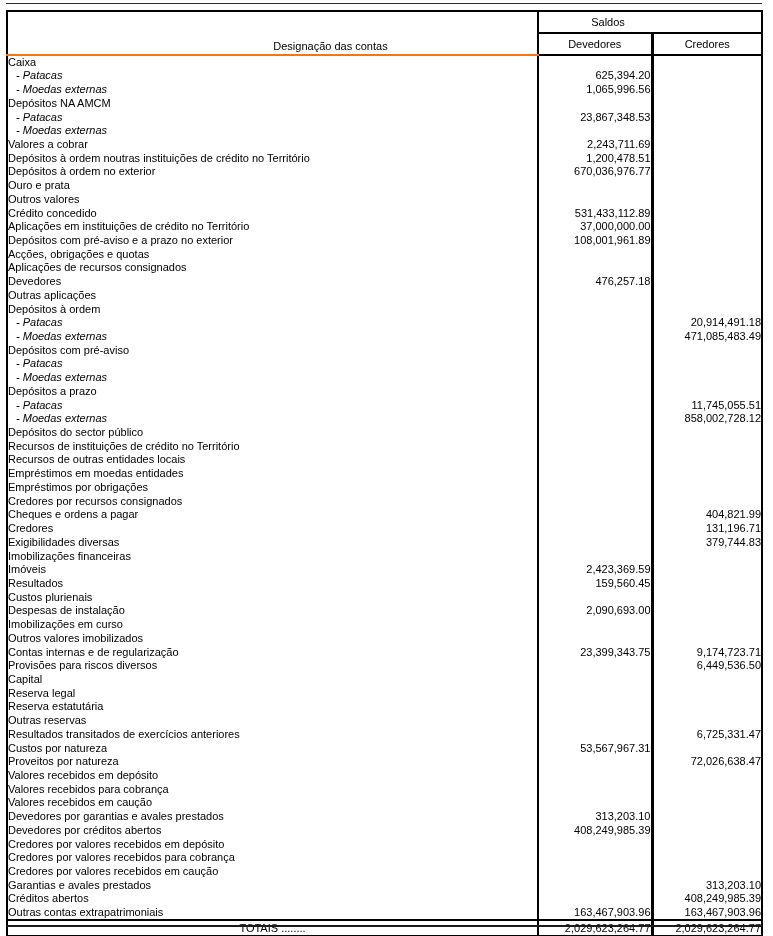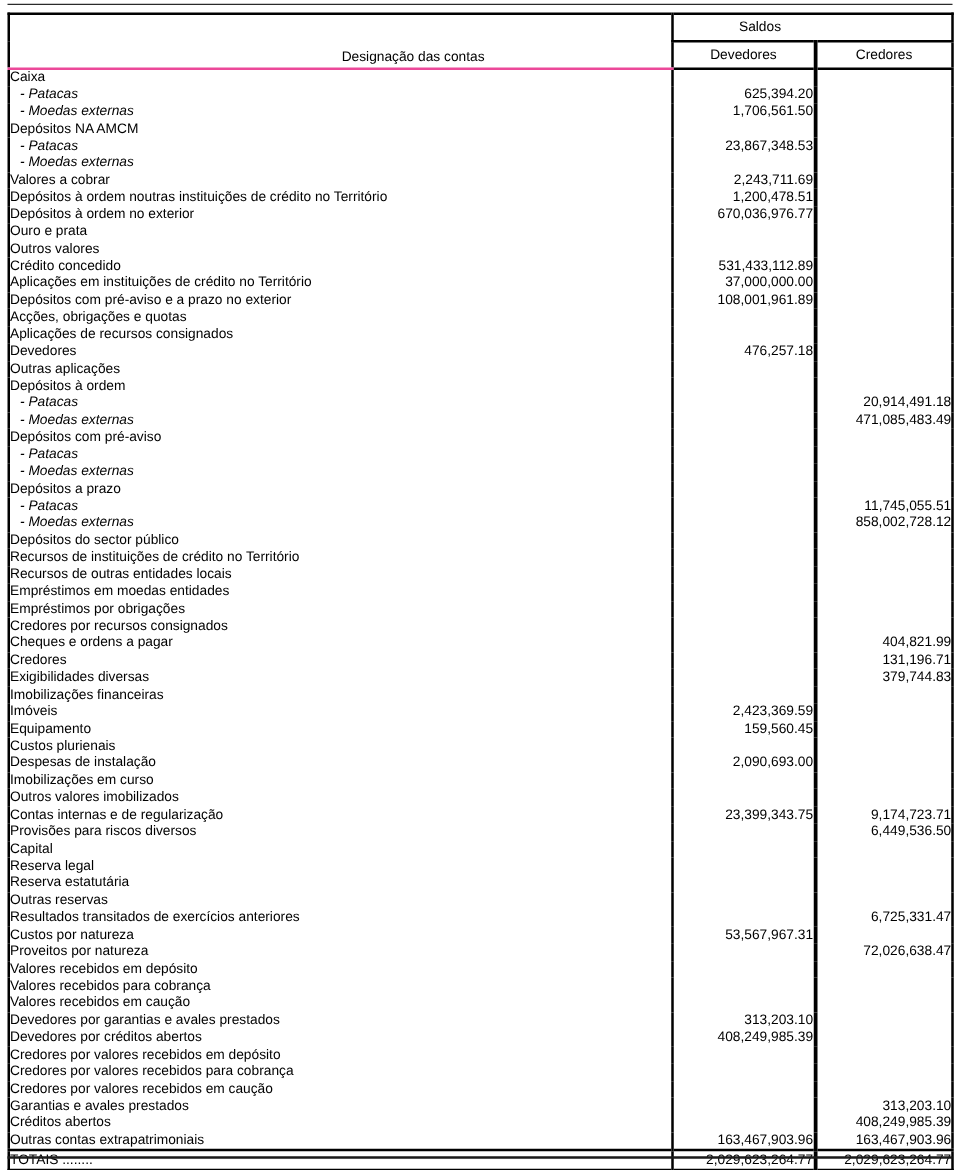--- a/index.html
+++ b/index.html
@@ -30,21 +30,21 @@
   }
   .accounts thead th {
     font-weight: normal;
     text-align: center;
     padding: 4px;
   }
   .th-designacao {
     vertical-align: bottom;
     padding-bottom: 2px !important;
     padding-left: 120px !important;
-    border-bottom: 2px solid #ec4899;
+    border-bottom: 2px solid #f97316;
   }
   .th-saldos {
     height: 13px;
     border-left: 2px solid #000;
     border-bottom: 2px solid #000;
     padding-right: 88px !important;
   }
   .th-dev {
     height: 14px;
     border-left: 2px solid #000;
@@ -66,21 +66,21 @@
   td.c-label.indent { padding-left: 8px; font-style: italic; }
   td.c-dev  { border-left: 2px solid #000; text-align: right; padding-right: 5px; }
   td.c-cred { border-left: 3px solid #000; text-align: right; padding-right: 4px; }
   .accounts tfoot td {
     border-top: 2px solid #000;
     height: 15px;
     line-height: 14px;
     padding: 0;
     white-space: nowrap;
   }
-  .tf-label { text-align: left; padding-right: 67px; }
+  .tf-label { text-align: center; padding-right: 67px; }
   .tf-dev  { border-left: 2px solid #000; text-align: right; padding-right: 5px; }
   .tf-cred { border-left: 3px solid #000; text-align: right; padding-right: 4px; }
 </style>
 </head>
 <body>
 
 <div class="rule-top"></div>
 
 <table class="accounts">
   <colgroup>
@@ -104,21 +104,21 @@
         <td class="c-dev"></td>
         <td class="c-cred"></td>
       </tr>
       <tr>
         <td class="c-label indent">- Patacas</td>
         <td class="c-dev">625,394.20</td>
         <td class="c-cred"></td>
       </tr>
       <tr>
         <td class="c-label indent">- Moedas externas</td>
-        <td class="c-dev">1,706,561.50</td>
+        <td class="c-dev">1,065,996.56</td>
         <td class="c-cred"></td>
       </tr>
       <tr>
         <td class="c-label">Depósitos NA AMCM</td>
         <td class="c-dev"></td>
         <td class="c-cred"></td>
       </tr>
       <tr>
         <td class="c-label indent">- Patacas</td>
         <td class="c-dev">23,867,348.53</td>
@@ -283,21 +283,21 @@
         <td class="c-label">Imobilizações financeiras</td>
         <td class="c-dev"></td>
         <td class="c-cred"></td>
       </tr>
       <tr>
         <td class="c-label">Imóveis</td>
         <td class="c-dev">2,423,369.59</td>
         <td class="c-cred"></td>
       </tr>
       <tr>
-        <td class="c-label">Equipamento</td>
+        <td class="c-label">Resultados</td>
         <td class="c-dev">159,560.45</td>
         <td class="c-cred"></td>
       </tr>
       <tr>
         <td class="c-label">Custos plurienais</td>
         <td class="c-dev"></td>
         <td class="c-cred"></td>
       </tr>
       <tr>
         <td class="c-label">Despesas de instalação</td>

